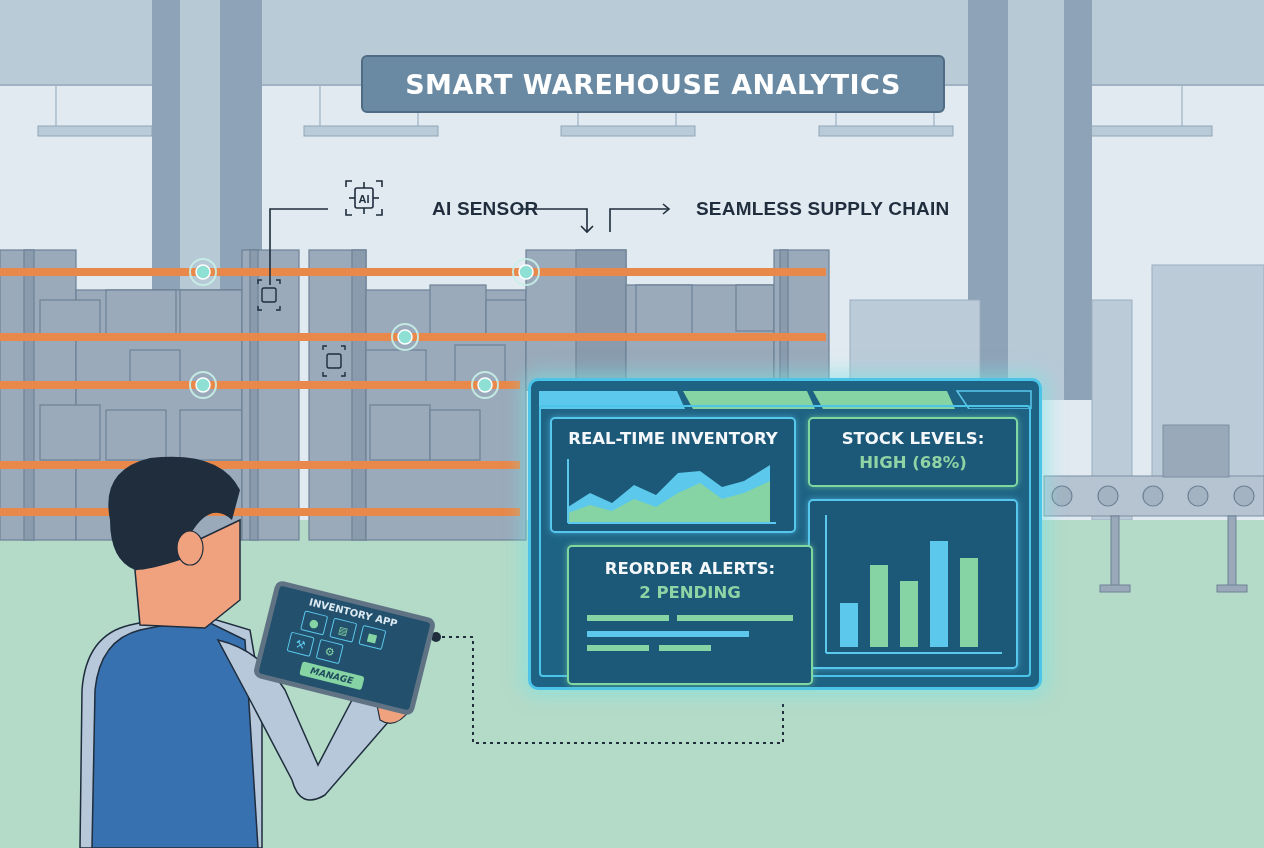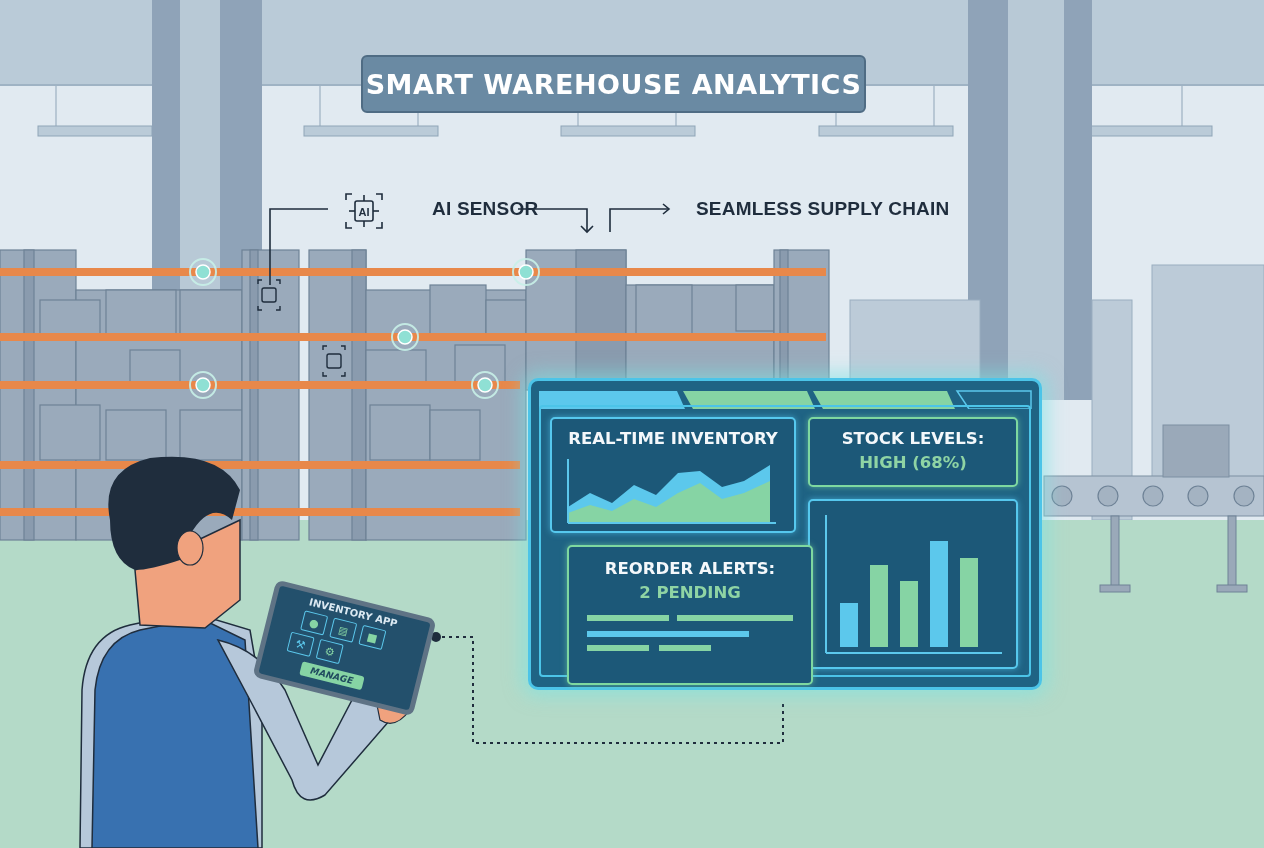--- a/index.html
+++ b/index.html
@@ -1,19 +1,19 @@
 <!DOCTYPE html>
 <html><head>
 <meta charset="utf-8">
 <style>
   html,body{margin:0;padding:0;}
   body{width:1264px;height:848px;overflow:hidden;position:relative;font-family:"DejaVu Sans","Liberation Sans",sans-serif;background:#e4ecf2;}
   .abs{position:absolute;}
   .scene{position:absolute;left:0;top:0;width:1264px;height:848px;}
-  .title-banner{position:absolute;left:361px;top:55px;width:505px;height:58px;background:#6a8aa3;border:2px solid #4f6c84;border-radius:6px;box-sizing:border-box;display:flex;align-items:center;justify-content:center;color:#fff;font-weight:bold;font-size:27px;letter-spacing:0.5px;font-family:"DejaVu Sans",sans-serif;}
+  .title-banner{position:absolute;left:361px;top:55px;width:584px;height:58px;background:#6a8aa3;border:2px solid #4f6c84;border-radius:6px;box-sizing:border-box;display:flex;align-items:center;justify-content:center;color:#fff;font-weight:bold;font-size:27px;letter-spacing:0.5px;font-family:"DejaVu Sans",sans-serif;}
   .flow-label{position:absolute;color:#1f2d3d;font-size:19px;font-family:"Liberation Sans",sans-serif;font-weight:bold;letter-spacing:0.2px;}
   .dash{position:absolute;left:528px;top:378px;width:514px;height:312px;background:#1f6384;border:3px solid #4cc4e8;border-radius:10px;box-sizing:border-box;box-shadow:0 0 18px 6px rgba(120,230,230,0.55);}
   .dash-inner{position:absolute;left:8px;top:24px;right:8px;bottom:10px;border:2px solid #4cc4e8;border-radius:4px;}
   .card{position:absolute;border-radius:5px;box-sizing:border-box;background:#1c5878;}
   .card-blue{border:2px solid #56c8ee;box-shadow:0 0 6px rgba(86,200,238,.6);}
   .card-green{border:2px solid #7ed8a0;box-shadow:0 0 6px rgba(126,216,160,.6);}
   .card-title{position:absolute;left:0;right:0;text-align:center;color:#f4f8fb;font-weight:bold;font-size:16.5px;font-family:"DejaVu Sans",sans-serif;}
   .card-value{position:absolute;left:0;right:0;text-align:center;color:#8fd4a4;font-weight:bold;font-size:16.5px;font-family:"DejaVu Sans",sans-serif;}
   .tablet-text{font-family:"DejaVu Sans",sans-serif;}
 </style>
@@ -162,21 +162,21 @@
     </div>
     <div class="abs" style="left:22px;top:42px;display:flex;gap:6px;">
       <div style="width:22px;height:18px;border:1px solid #5cc8ec;border-radius:2px;display:flex;align-items:center;justify-content:center;color:#5cc8ec;font-size:11px;">⚒</div>
       <div style="width:22px;height:18px;border:1px solid #5cc8ec;border-radius:2px;display:flex;align-items:center;justify-content:center;color:#86d4a4;font-size:11px;">⚙</div>
     </div>
     <div class="abs tablet-text" style="left:40px;top:68px;width:64px;height:14px;background:#86d4a4;border-radius:3px;color:#1f4a5e;font-size:9px;font-weight:bold;text-align:center;line-height:14px;font-style:italic;">MANAGE</div>
   </div>
 
   <div class="title-banner">SMART WAREHOUSE ANALYTICS</div>
 
-  <div class="abs" style="left:344px;top:192px;width:40px;height:38px;text-align:center;">
+  <div class="abs" style="left:344px;top:179px;width:40px;height:38px;text-align:center;">
     <svg width="40" height="38">
       <g stroke="#1f2d3d" stroke-width="1.6" fill="none">
         <path d="M2 8 V2 H8 M32 2 H38 V8 M2 30 V36 H8 M32 36 H38 V30"></path>
         <rect x="11" y="9" width="18" height="20" rx="2"></rect>
         <line x1="20" y1="3" x2="20" y2="9"></line>
           <line x1="20" y1="29" x2="20" y2="35"></line>
         <line x1="5" y1="19" x2="11" y2="19"></line>
           <line x1="29" y1="19" x2="35" y2="19"></line>
       </g>
       <text x="20" y="24" text-anchor="middle" font-size="11" font-family="Liberation Sans, sans-serif" fill="#1f2d3d" font-weight="bold">AI</text>

